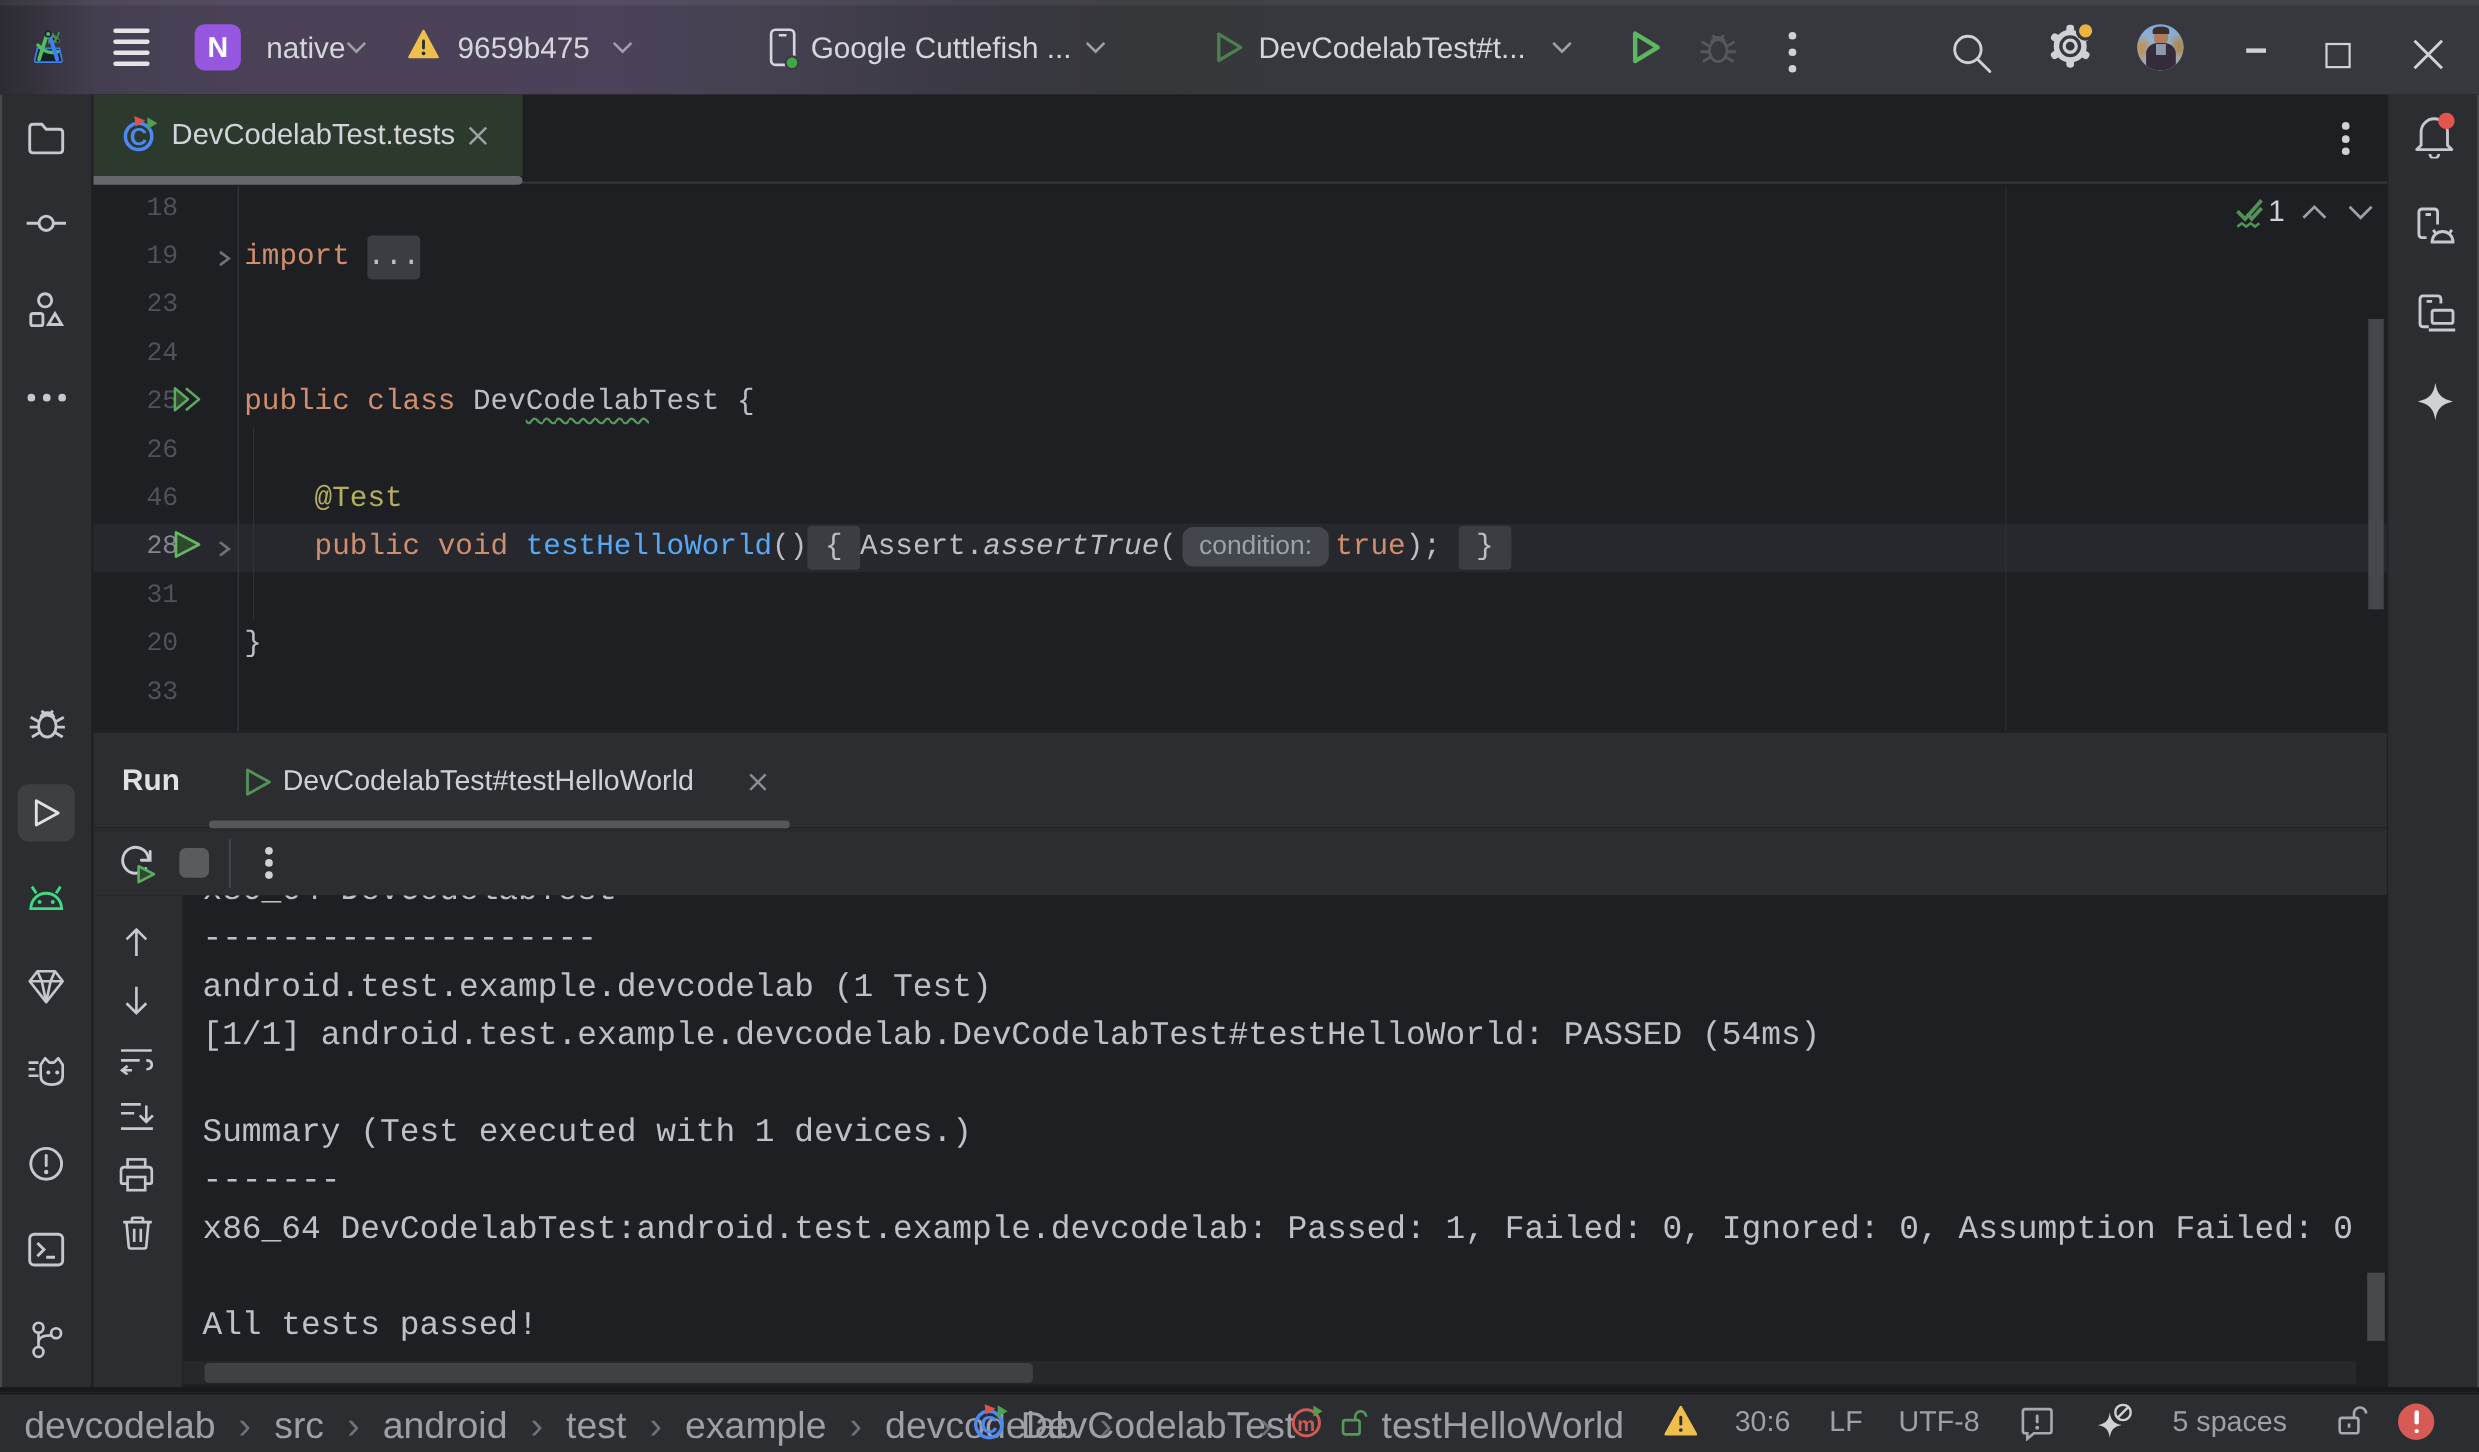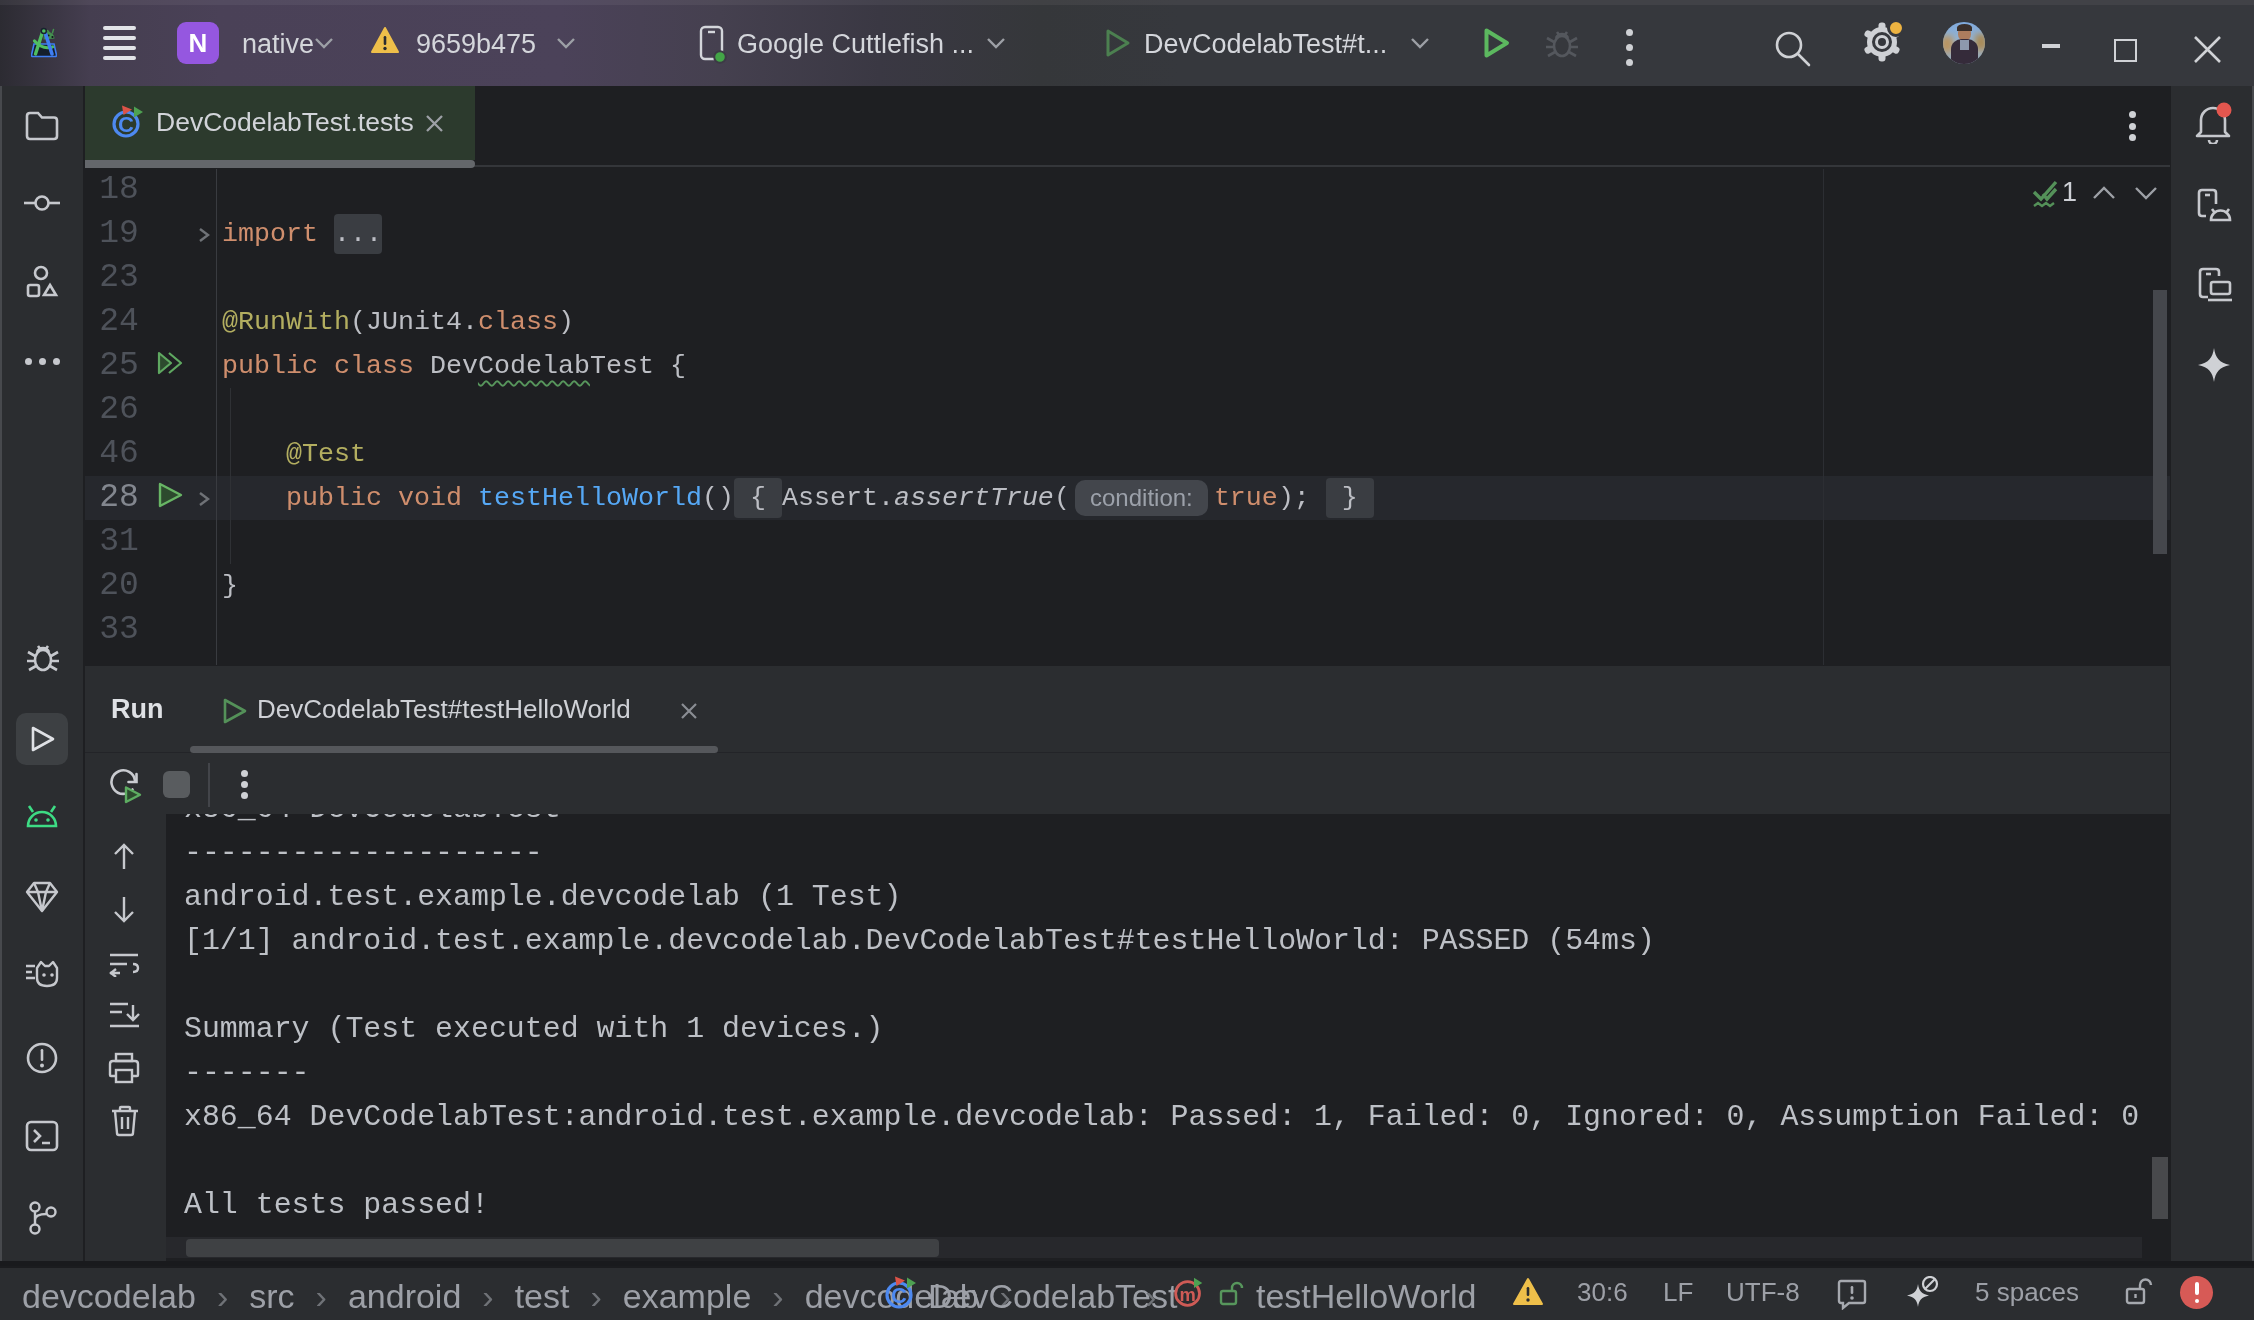--- a/index.html
+++ b/index.html
@@ -16,21 +16,21 @@
 #ls{left:0;top:86px;width:84px;height:1180px;background:#2b2d30;border-right:1px solid #1e1f22}
 #rs{left:2170px;top:86px;width:84px;height:1180px;background:#2b2d30;border-left:1px solid #1e1f22}
 
 #tabbar{left:85px;top:86px;width:2085px;height:81px;background:#1e1f22;border-bottom:2px solid #34363a}
 #tab1{left:0;top:0;width:390px;height:74px;background:#2c3a2d}
 #tabunder{left:0;top:74px;width:390px;height:8px;background:#64676b;border-radius:0 4px 4px 0}
 
 #ed{left:85px;top:169px;width:2085px;height:496px;background:#1e1f22}
 .mono{font-family:"Liberation Mono",monospace;font-size:26.67px;white-space:pre}
 .cl{position:absolute;height:44px;line-height:44px}
-.num{position:absolute;left:4px;width:60px;text-align:center;color:#4e525a;height:44px;line-height:44px;font-family:"Liberation Mono",monospace;font-size:33px}
+.num{position:absolute;left:17px;width:60px;text-align:right;color:#4e525a;height:44px;line-height:44px;font-family:"Liberation Mono",monospace;font-size:24px}
 .kw{color:#cf8e6d}.ann{color:#b3ae60}.mth{color:#56a8f5}.pl{color:#bcbec4}
 .fbox{background:#3a3d42;border-radius:4px;color:#bcbec4;display:inline-block;height:40px;line-height:40px;vertical-align:bottom;position:relative;top:-2px}
 #pill{display:inline-block;width:133px;height:36px;line-height:36px;border-radius:10px;text-align:center;background:#43464c;color:#9ca1aa;font-family:"Liberation Sans",sans-serif;font-size:24px;vertical-align:middle;margin-left:5px;margin-right:6px}
 
 #rp{left:85px;top:666px;width:2085px;height:598px}
 #rph{left:0;top:0;width:2085px;height:89px;background:#2b2d30}
 #rptb{left:0;top:89px;width:2085px;height:59px;background:#2b2d30}
 #rpstrip{left:0;top:148px;width:81px;height:450px;background:#2b2d30}
 #console{left:81px;top:148px;width:2004px;height:450px;background:#1e1f22;overflow:hidden}
 #ctext{font-family:"Liberation Mono",monospace;font-size:29.9px;line-height:44px;color:#bdc0c6;white-space:pre;position:absolute;left:18px;top:-27px}
@@ -317,21 +317,20 @@
 
   <svg class="abs" style="left:71px;top:181px" width="28" height="26" viewBox="0 0 28 26">
     <path d="M3 3 L15 13 L3 23 Z" fill="#2d4a2e" stroke="#5fa861" stroke-width="2.2" stroke-linejoin="round"></path>
     <path d="M13 3 L25 13 L13 23" fill="none" stroke="#5fa861" stroke-width="2.2" stroke-linejoin="round"></path>
   </svg>
   <svg class="abs" style="left:71px;top:312px" width="28" height="28" viewBox="0 0 28 28">
     <path d="M4 3 L25 14 L4 25 Z" fill="#2d4a2e" stroke="#68b565" stroke-width="2.4" stroke-linejoin="round"></path>
   </svg>
 
   <div class="cl mono" style="left:137px;top:43px"><span class="kw">import </span><span class="fbox">...</span></div>
-  <div class="cl mono" style="left:137px;top:131px"><span class="ann">@RunWith</span><span class="pl">(JUnit4.</span><span class="kw">class</span><span class="pl">)</span></div>
   <div class="cl mono" style="left:137px;top:175px"><span class="kw">public class </span><span class="pl">Dev<span style="text-decoration:underline wavy #57965c 2px;text-underline-offset:7px">Codelab</span>Test {</span></div>
   <div class="cl mono" style="left:201px;top:263px"><span class="ann">@Test</span></div>
   <div class="cl mono" style="left:201px;top:307px"><span class="kw">public void </span><span class="mth">testHelloWorld</span><span class="pl">()</span><span class="fbox"> { </span><span class="pl">Assert.<i>assertTrue</i>(</span><span id="pill">condition:</span><span class="kw">true</span><span class="pl">);</span> <span class="fbox"> } </span></div>
   <div class="cl mono" style="left:137px;top:395px"><span class="pl">}</span></div>
 
   <svg class="abs" style="left:1947px;top:11px" width="26" height="30" viewBox="0 0 26 30">
     <path d="M2 12 L9 19 L24 2" fill="none" stroke="#549159" stroke-width="3.4"></path>
     <path d="M11 14 L15 19 L24 9" fill="none" stroke="#549159" stroke-width="3.4"></path>
     <path d="M2 26 l4-3 4 3 4-3 4 3 4-3" fill="none" stroke="#549159" stroke-width="2.4"></path>
   </svg>

